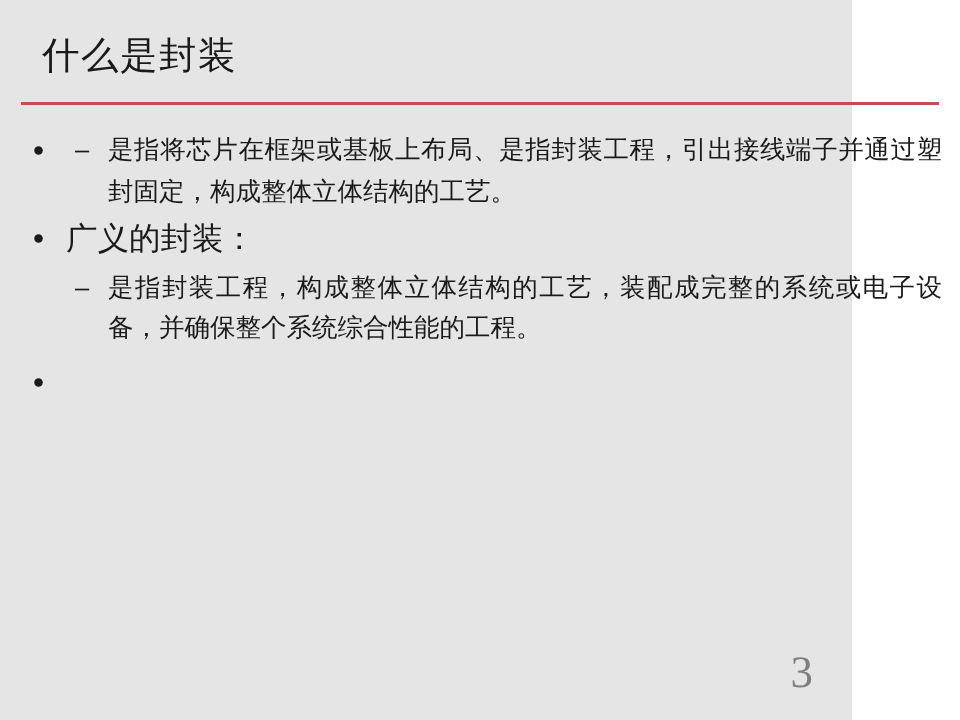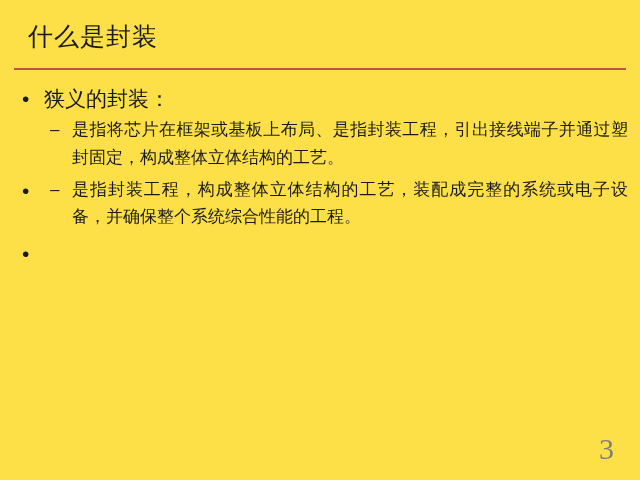--- a/index.html
+++ b/index.html
@@ -8,24 +8,24 @@
   }
   body {
     width: 640px;
     height: 480px;
     background: #ffffff;
     font-family: "Liberation Sans", sans-serif;
     overflow: hidden;
   }
   .slide {
     position: relative;
-    width: 640px;
+    width: 568px;
     height: 480px;
     box-sizing: border-box;
-    background: #fde047;
+    background: #e5e5e5;
   }
   .slide-title {
     position: absolute;
     left: 28px;
     top: 20px;
     font-size: 25px;
     color: #1a1a1a;
     font-weight: normal;
     letter-spacing: 1px;
     white-space: nowrap;
@@ -109,31 +109,31 @@
 <div class="slide">
 
   <div class="slide-title">什么是封装</div>
   <div class="title-rule"></div>
 
   <div class="body-area">
     <ul class="level1">
 
       <li>
         <span class="bullet">•</span>
-        <span>狭义的封装：</span>
         <ul class="level2">
           <li>
             <span class="dash">–</span>
             <span class="l2-text">是指将芯片在框架或基板上布局、是指封装工程，引出接线端子并通过塑封固定，构成整体立体结构的工艺。</span>
           </li>
         </ul>
       </li>
 
       <li>
         <span class="bullet">•</span>
+        <span>广义的封装：</span>
         <ul class="level2">
           <li>
             <span class="dash">–</span>
             <span class="l2-text">是指封装工程，构成整体立体结构的工艺，装配成完整的系统或电子设备，并确保整个系统综合性能的工程。</span>
           </li>
         </ul>
       </li>
 
       <li class="last-line">
         <span class="bullet">•</span>

